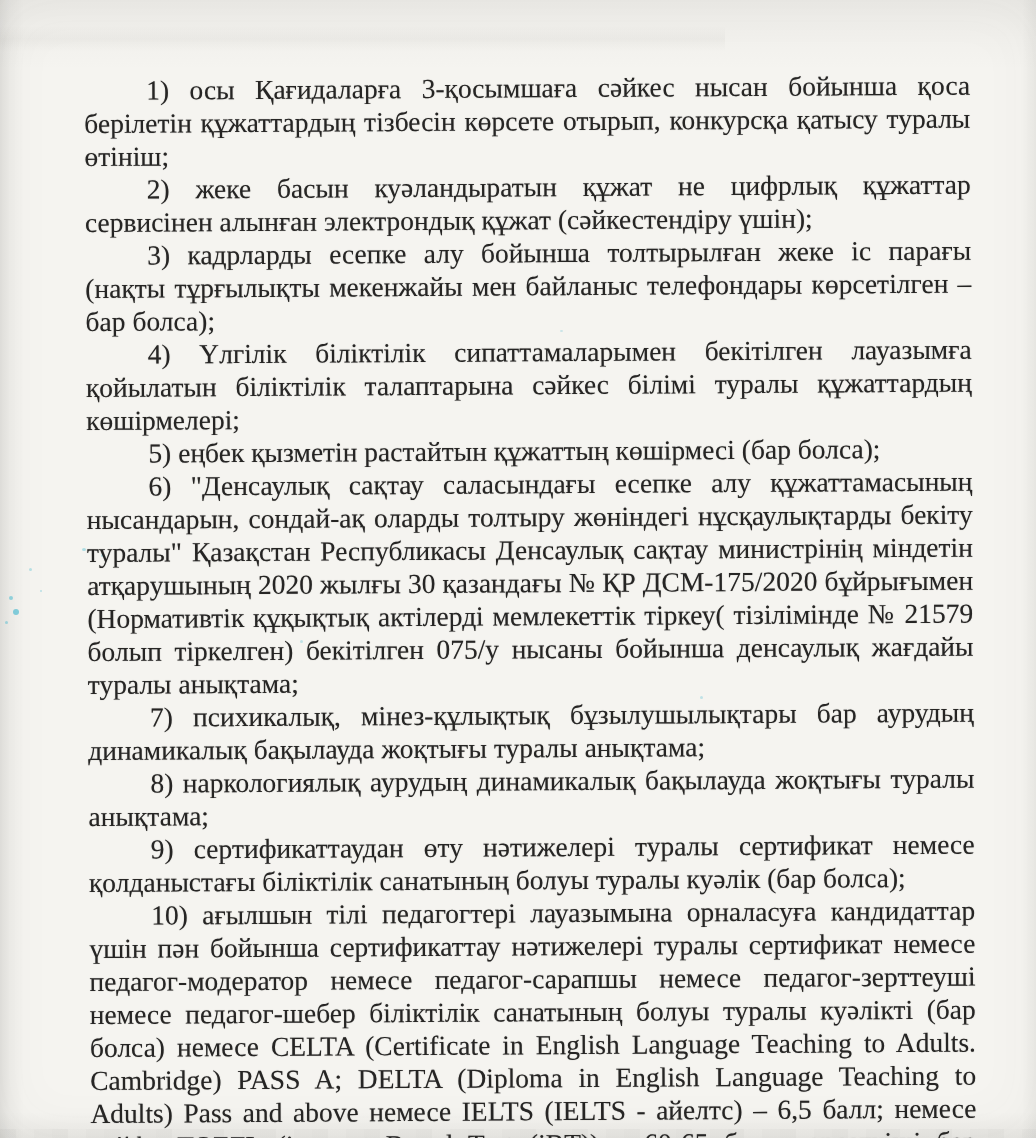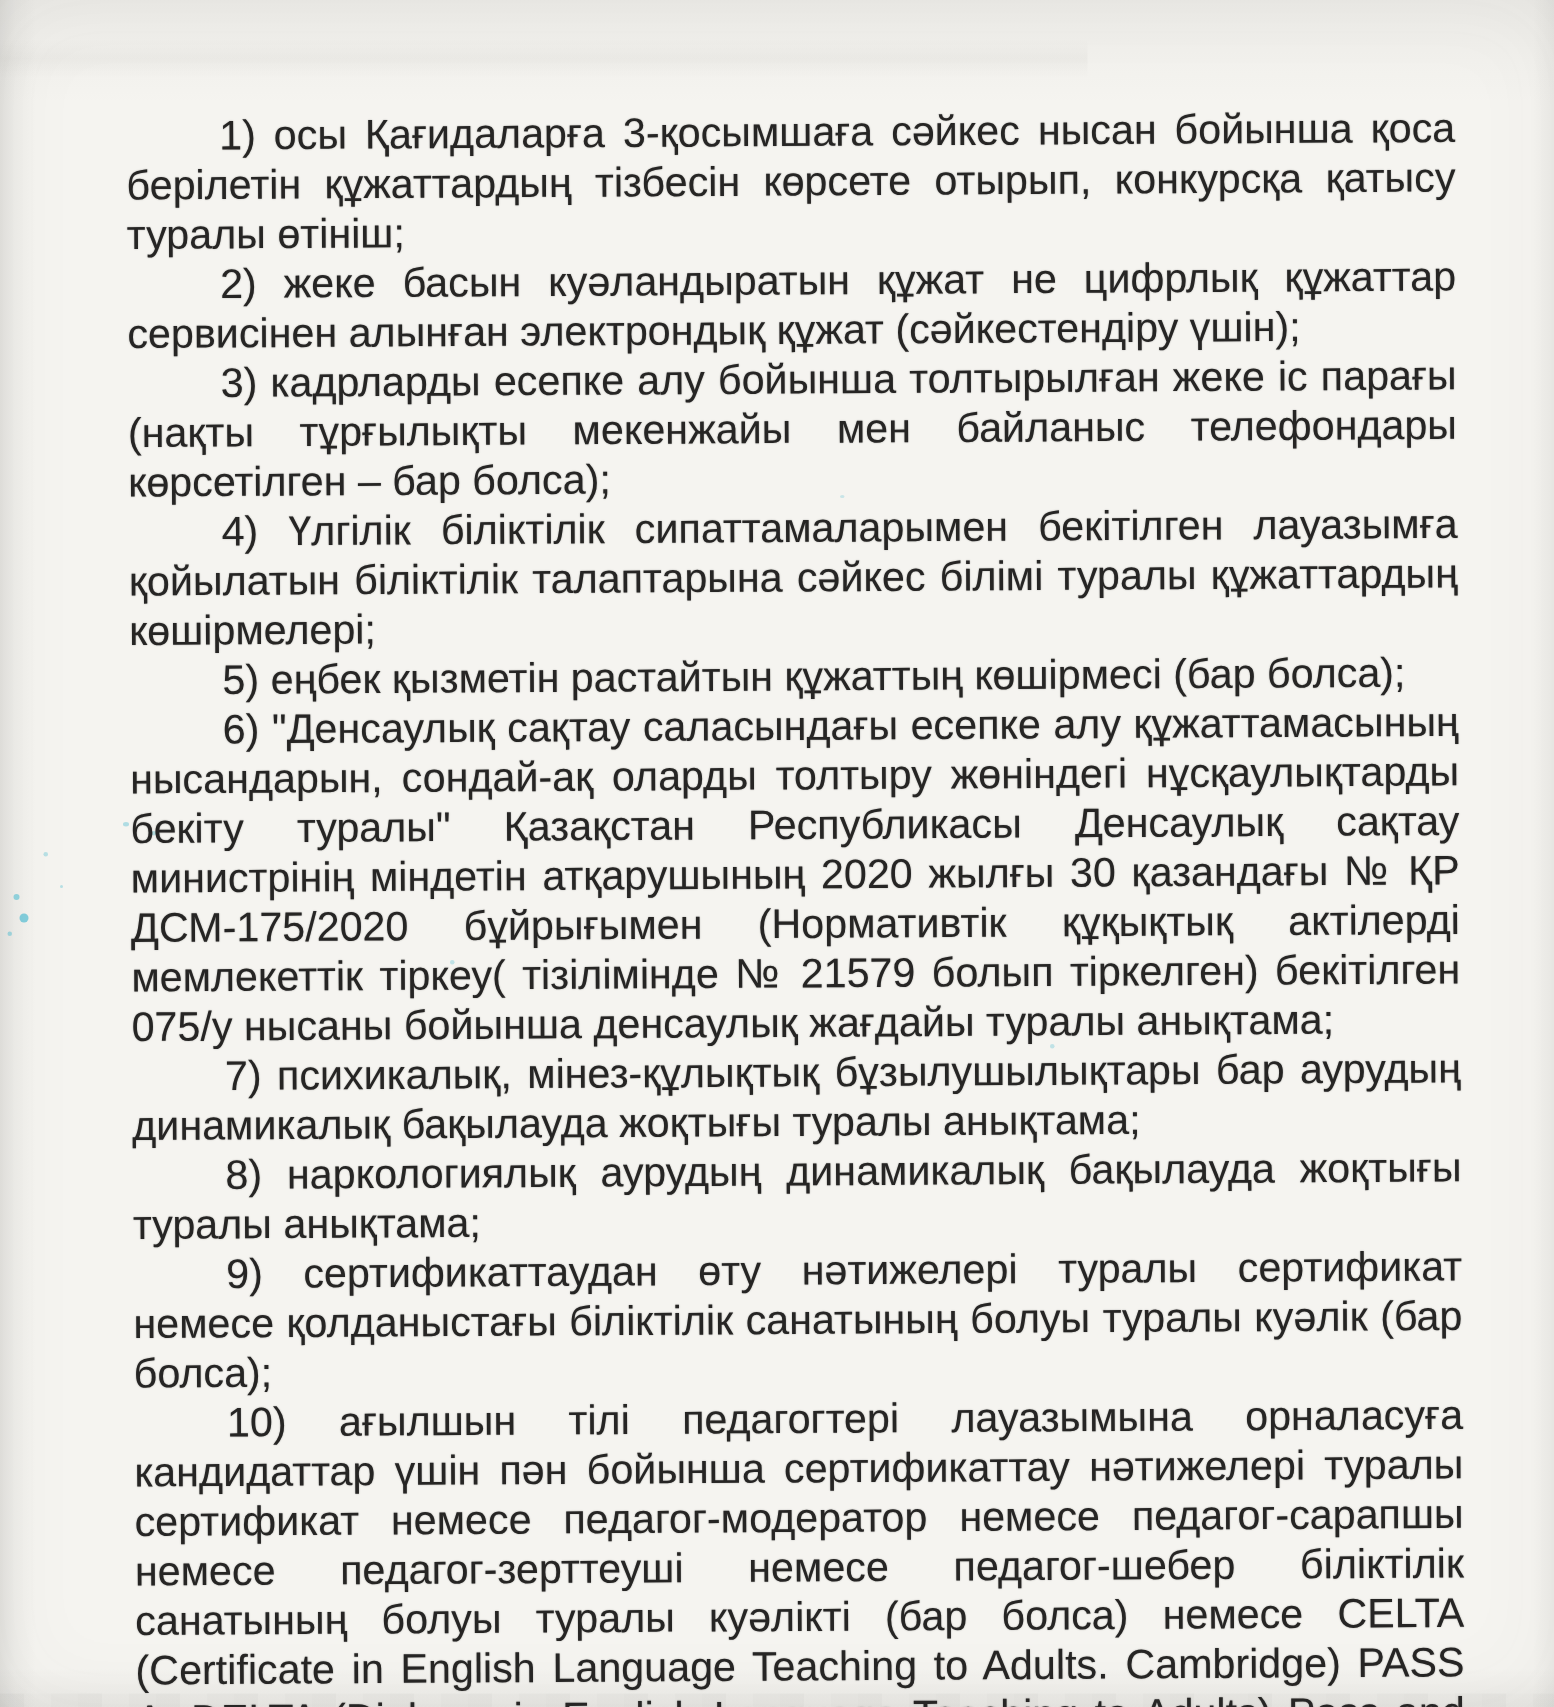--- a/index.html
+++ b/index.html
@@ -8,21 +8,21 @@
     width: 1036px;
     height: 1138px;
     background:
       linear-gradient(90deg, rgba(60,60,58,0.10) 0px, rgba(60,60,58,0.04) 10px, rgba(60,60,58,0.00) 24px),
       linear-gradient(270deg, rgba(60,60,58,0.05) 0px, rgba(60,60,58,0.00) 14px),
       linear-gradient(180deg, rgba(90,88,84,0.06) 0px, rgba(90,88,84,0.02) 40px, rgba(90,88,84,0.00) 70px),
       linear-gradient(0deg, rgba(90,88,84,0.07) 0px, rgba(90,88,84,0.00) 26px),
       #f5f4f0;
     overflow: hidden;
     box-shadow: inset 0 0 60px rgba(80,78,72,0.05);
-    font-family: Liberation Sans, sans-serif;
+    font-family: Liberation Serif, serif;
   }
   .scan-band {
     position: absolute;
     left: 0; top: 26px; width: 70%; height: 26px;
     background: linear-gradient(180deg, rgba(110,108,102,0.00), rgba(110,108,102,0.05), rgba(110,108,102,0.00));
     pointer-events: none;
   }
   .bottom-texture {
     position: absolute;
     left: 0; bottom: 0; width: 100%; height: 9px;

